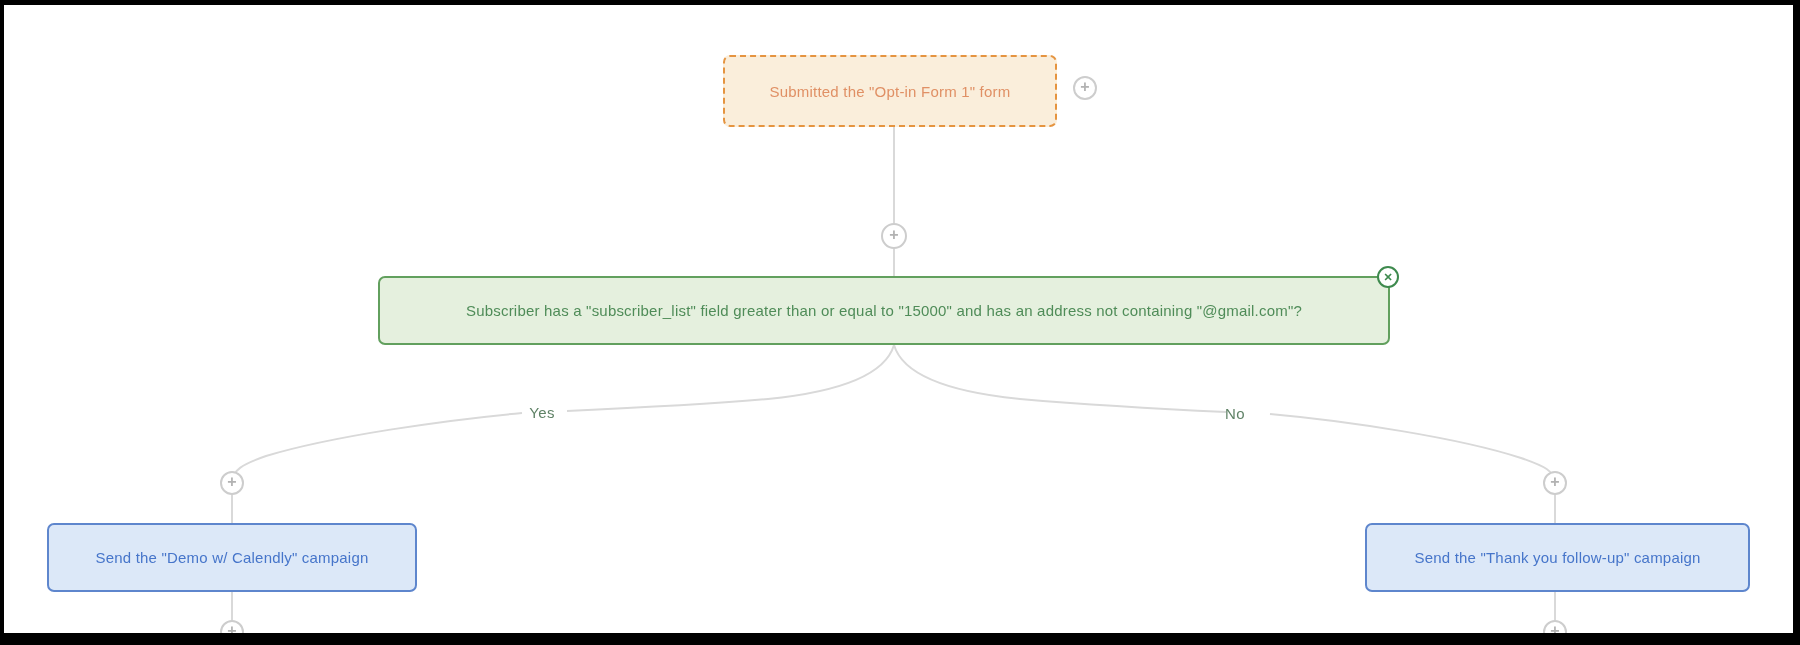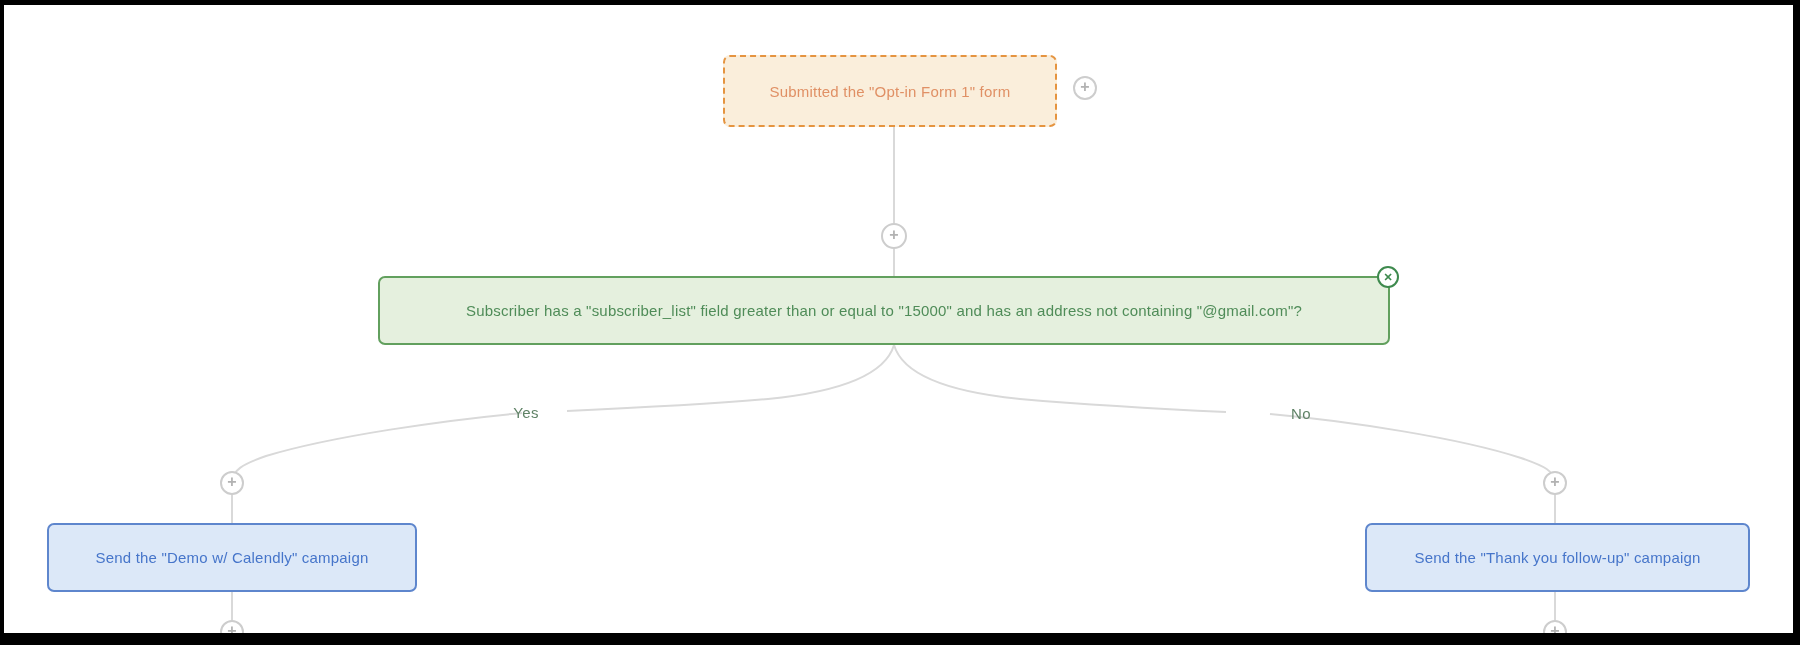--- a/index.html
+++ b/index.html
@@ -77,22 +77,22 @@
     z-index:4;cursor:pointer;
   }
   .branch-label{
     position:absolute;
     transform:translate(-50%,-50%);
     color:#5f8266;
     font-size:15px;
     letter-spacing:.3px;
     z-index:2;
   }
-  .branch-label.yes{left:526px;top:412px;}
-  .branch-label.no{left:1301px;top:413px;}
+  .branch-label.yes{left:542px;top:412px;}
+  .branch-label.no{left:1235px;top:413px;}
 </style>
 </head>
 <body>
 
 <div class="canvas">
 
   <svg class="connectors" width="1800" height="645" viewBox="0 0 1800 645">
     <g stroke="#d9d9d9" stroke-width="2" fill="none">
       <path d="M894,127 L894,276"></path>
       <path d="M894,345 C886,372 848,391 768,399 C700,405 612,409 567,411"></path>

